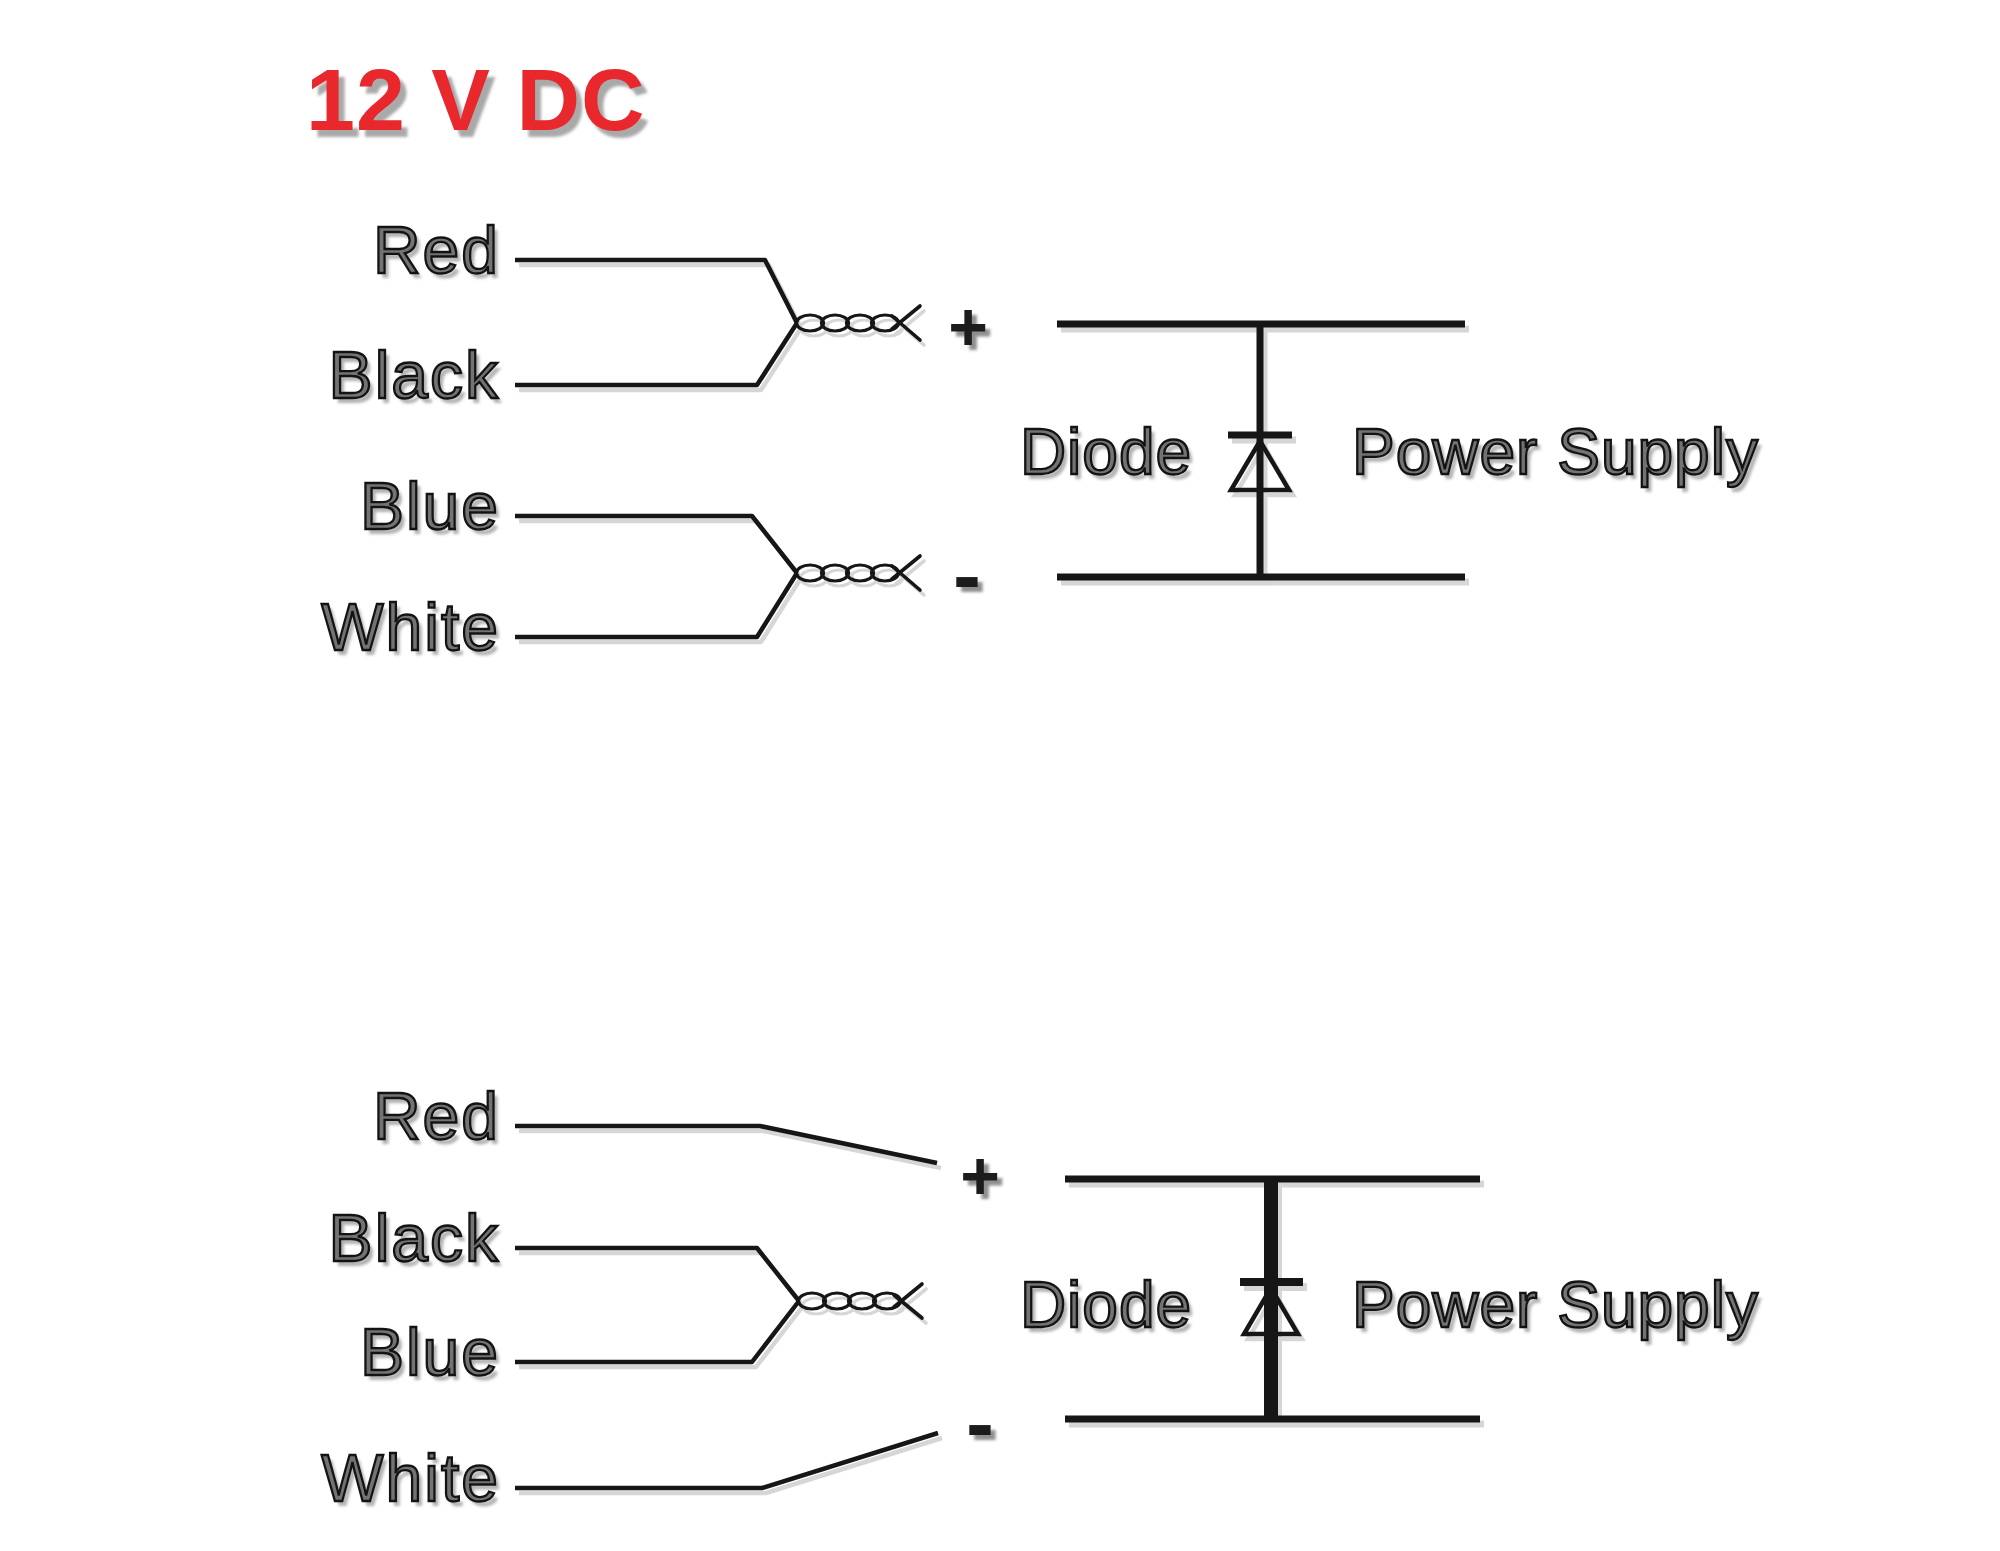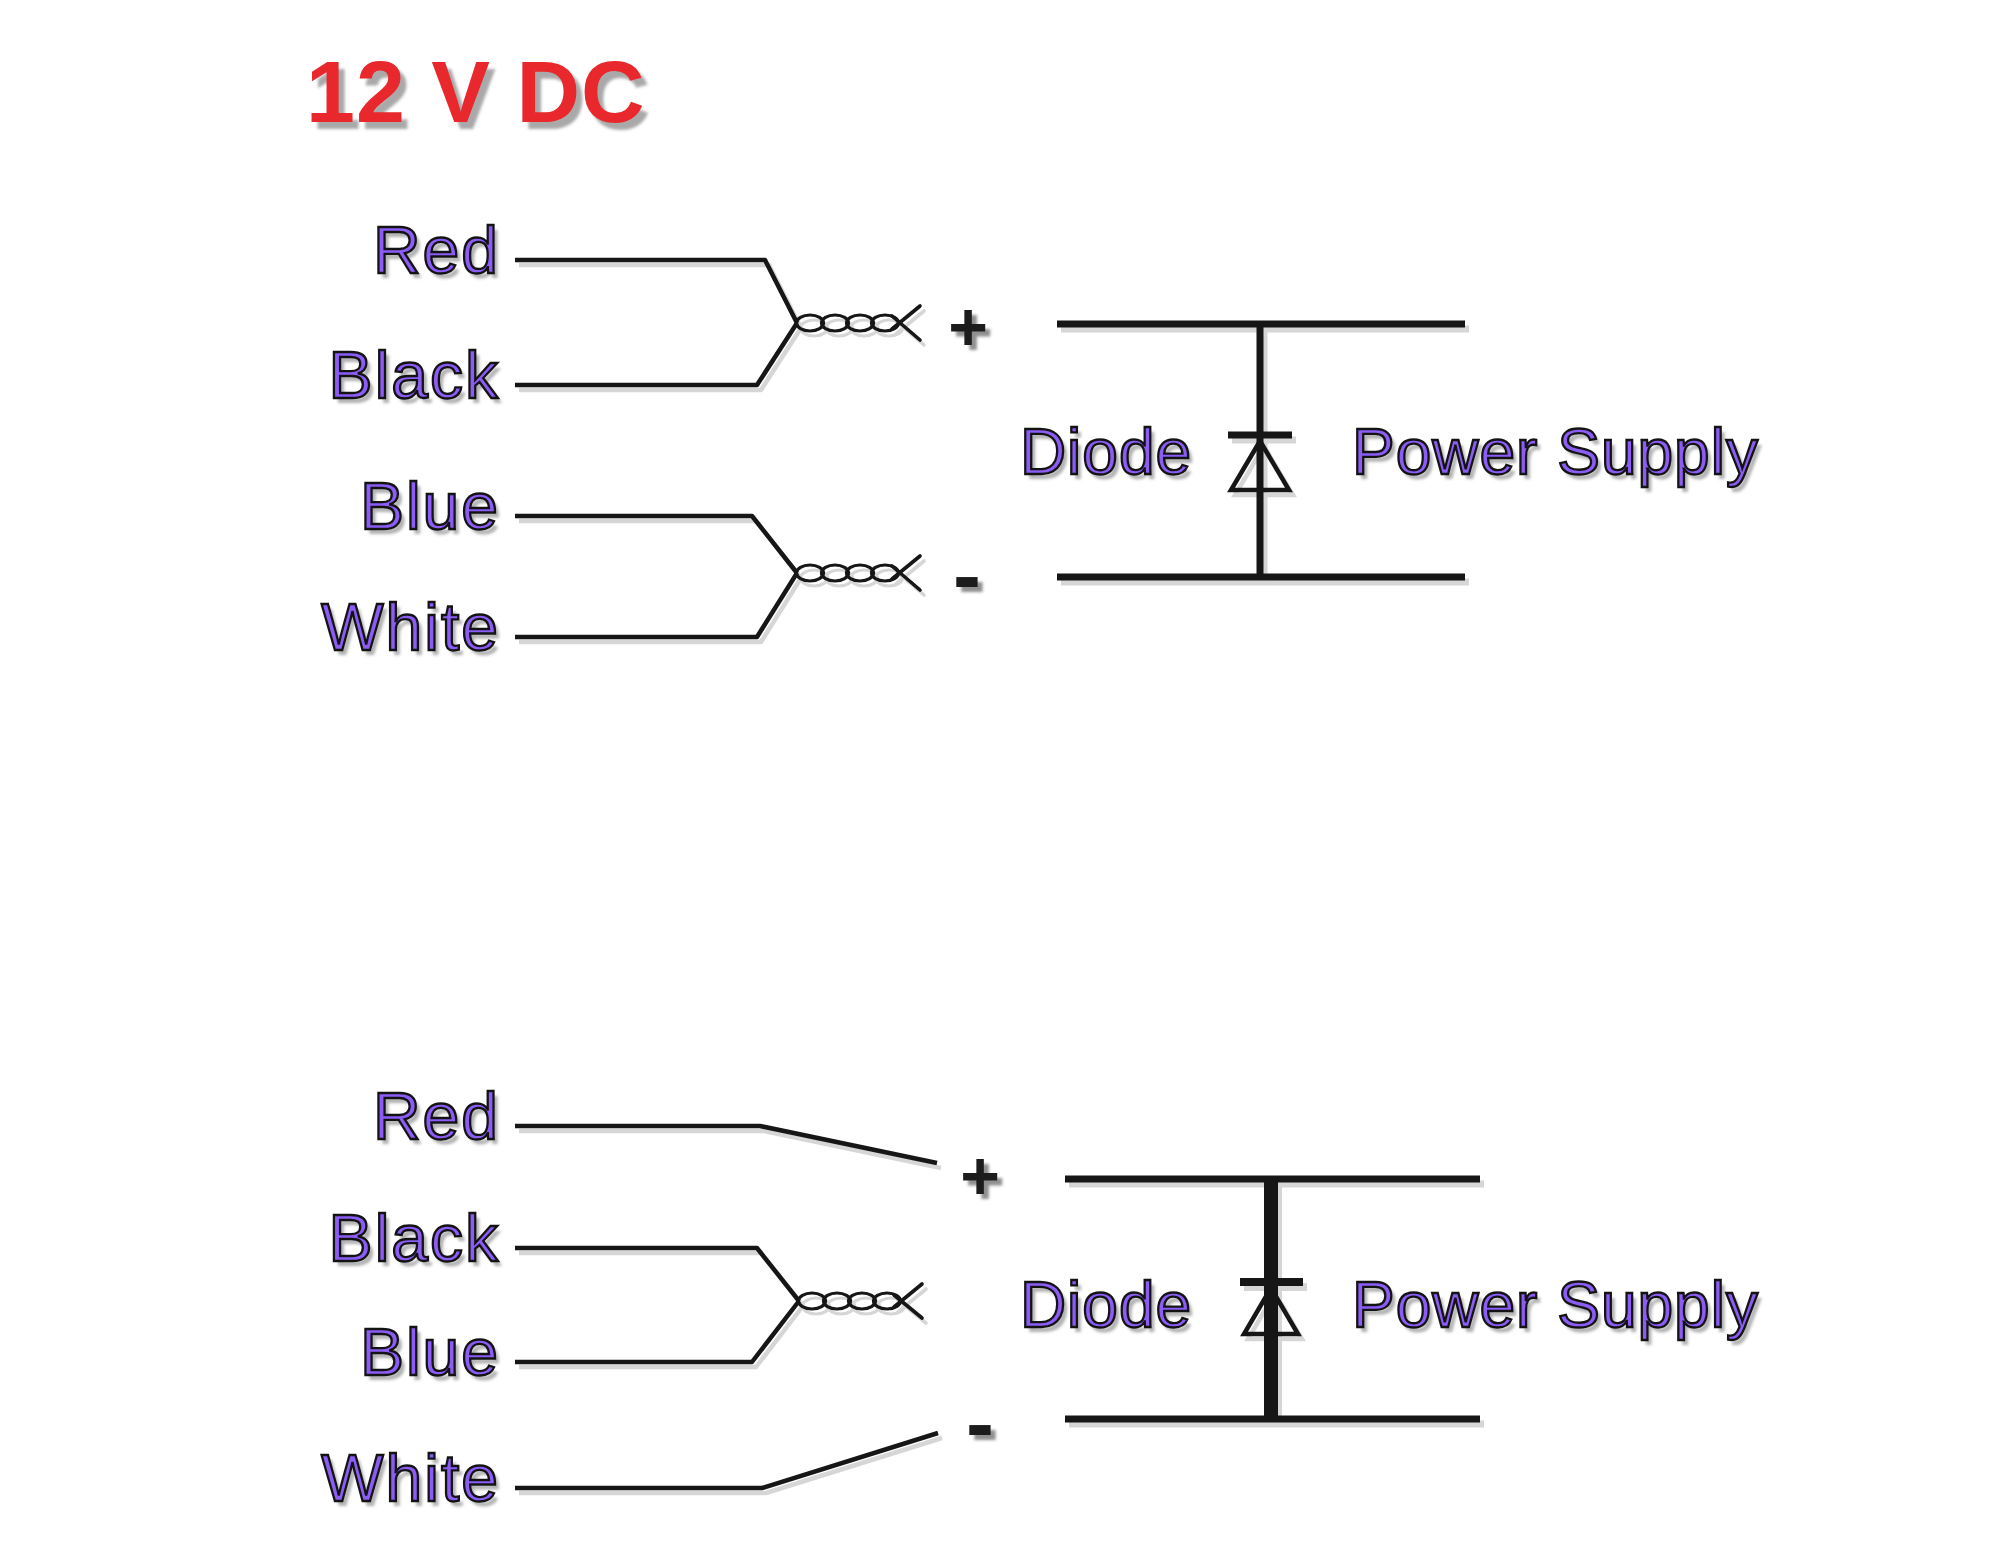--- a/index.html
+++ b/index.html
@@ -27,24 +27,24 @@
   .b8{stroke:currentColor;stroke-width:8;fill:none;}
   .tri{stroke:currentColor;stroke-width:4.5;fill:none;stroke-linejoin:miter;}
   .ink{color:var(--ink);}
   .shadow-layer{color:#a6a6a6;opacity:.45;}
 
   
   .sec-title{
     position:absolute;font-size:88px;font-weight:bold;letter-spacing:1px;
     color:var(--accent_red);
     text-shadow:6px 7px 3px rgba(140,140,140,.75);
-    white-space:nowrap;line-height:1.1;
+    white-space:nowrap;line-height:1.1;margin-top:8px;
   }
   .outline-text{
-    color:#8b5cf6;
+    color:#737373;
     -webkit-text-stroke:2.3px #131313;
     text-shadow:4px 5px 3px rgba(125,125,125,.6);
   }
   .wire-label{
     position:absolute;left:180px;width:320px;height:90px;
     display:flex;align-items:center;justify-content:flex-end;
     font-size:66px;letter-spacing:2px;white-space:nowrap;
   }
   .part-label{
     position:absolute;height:90px;display:flex;align-items:center;

